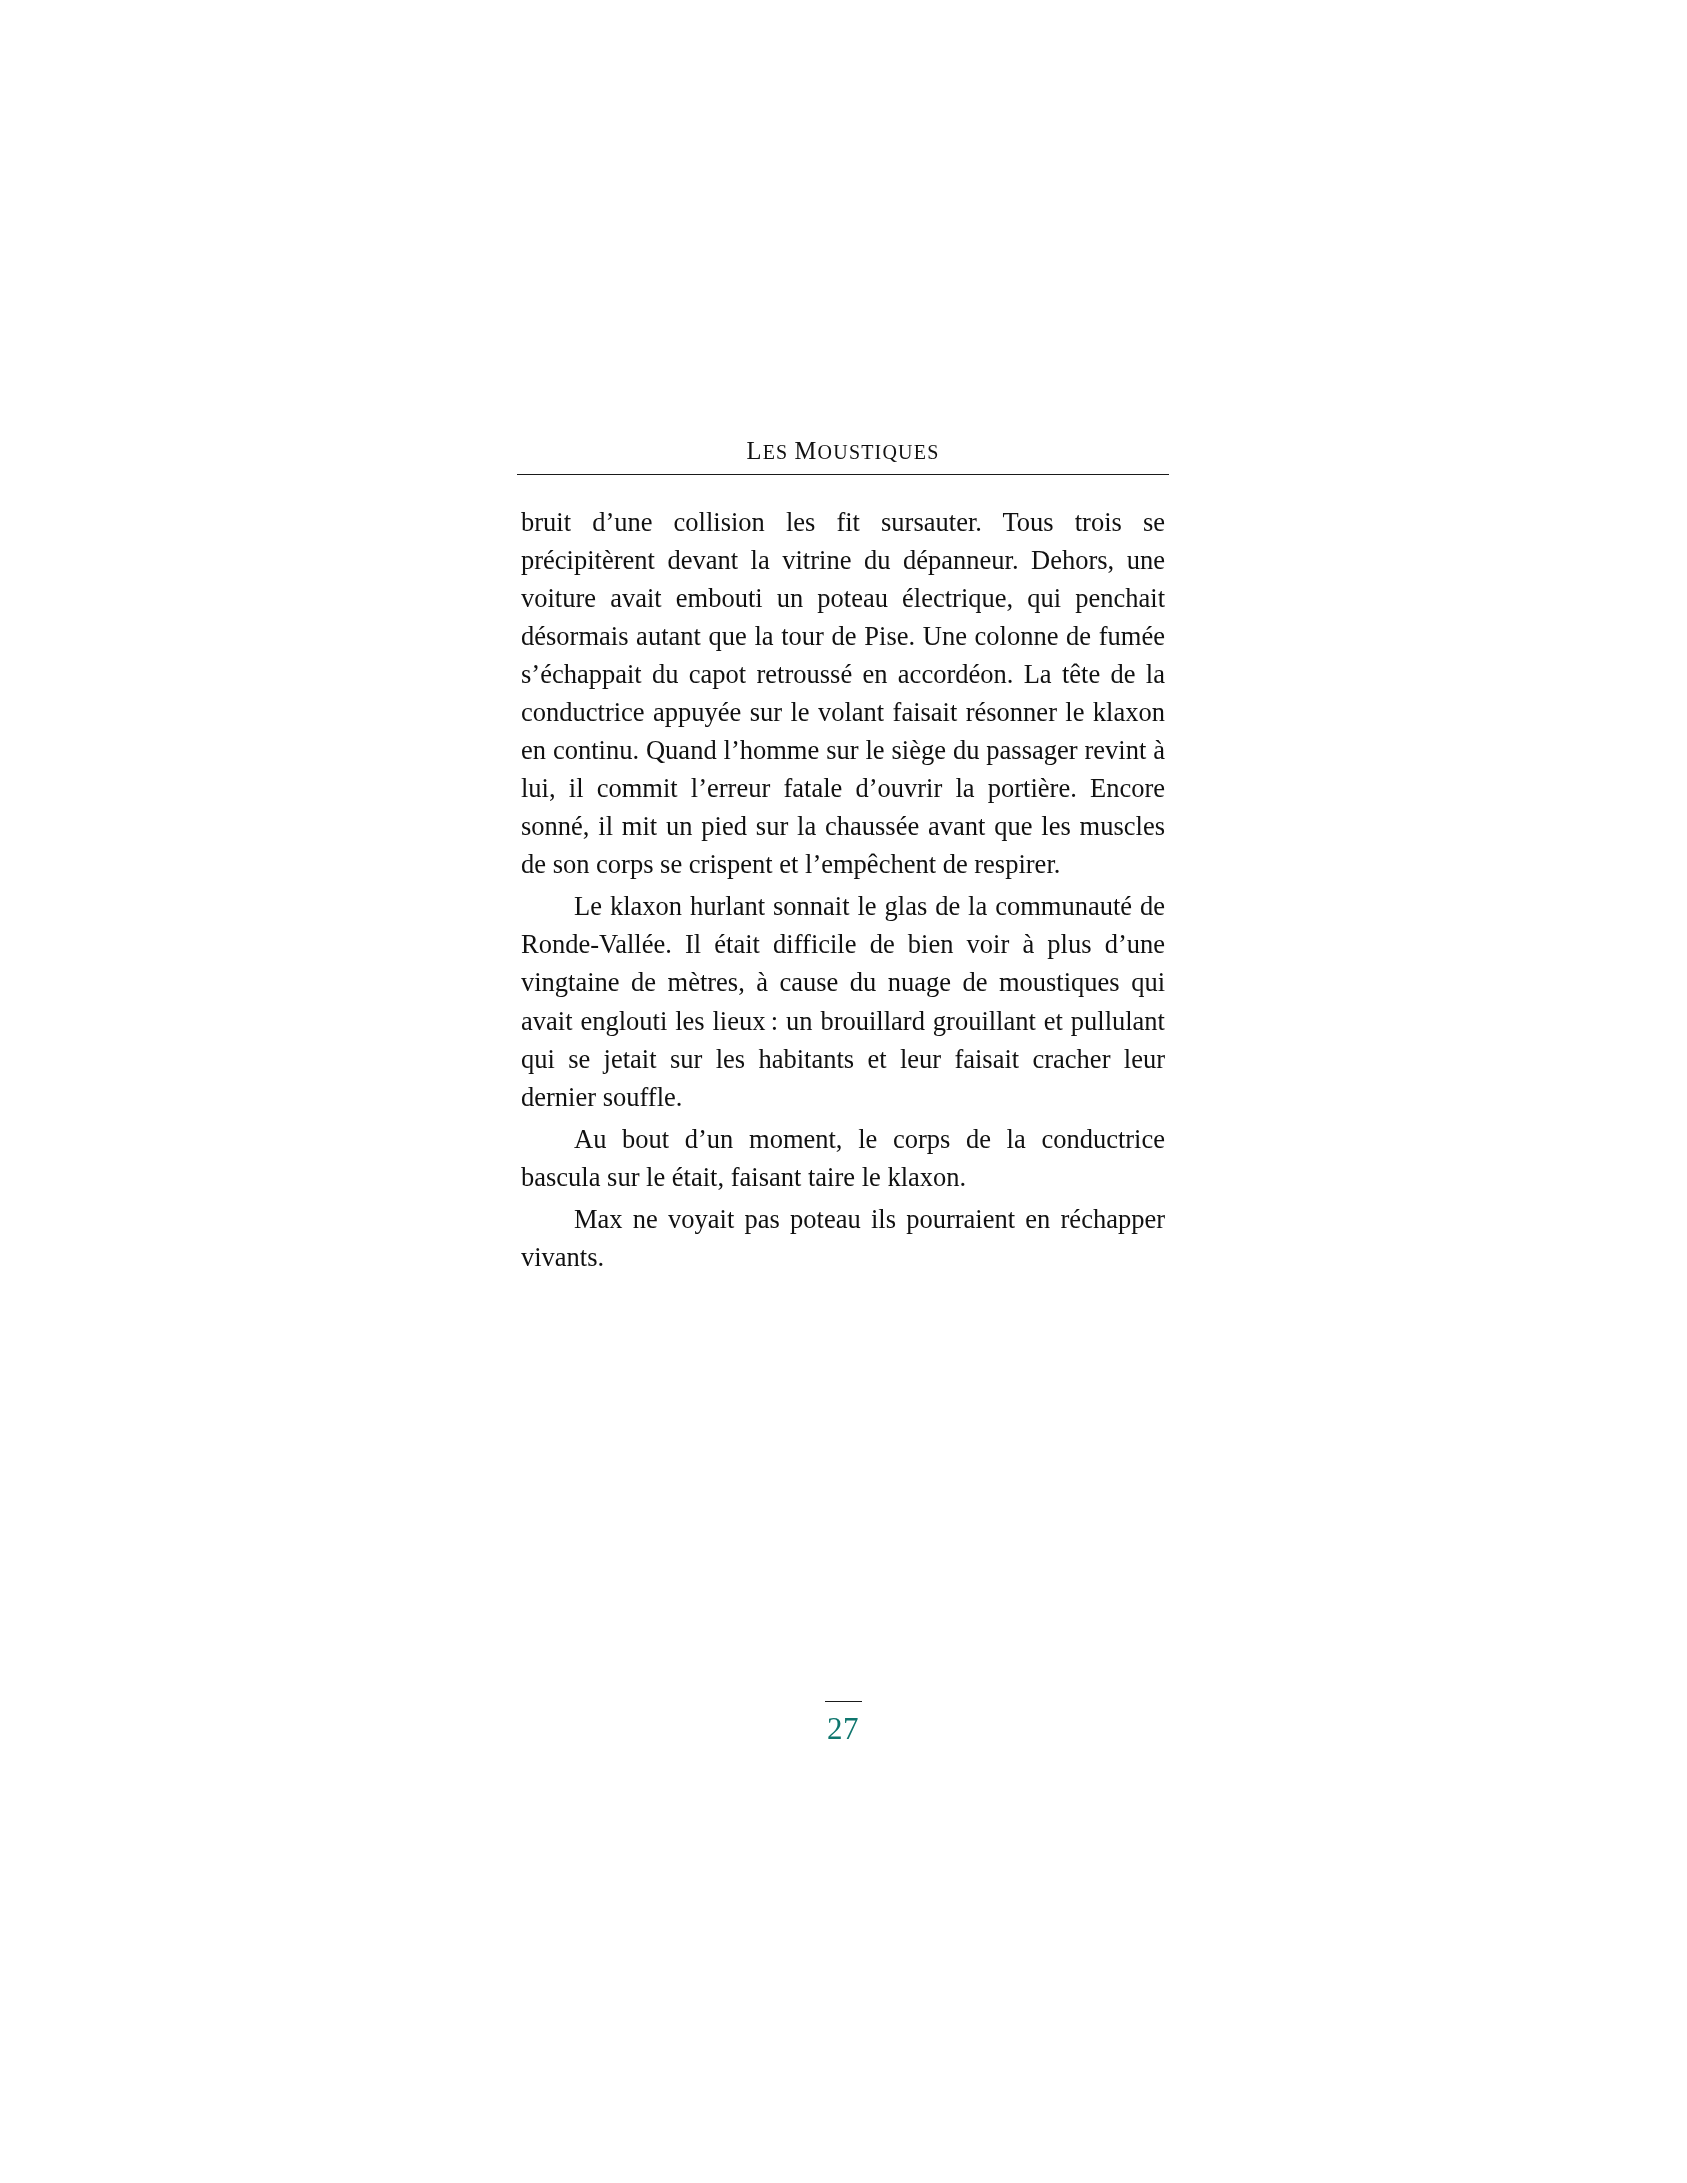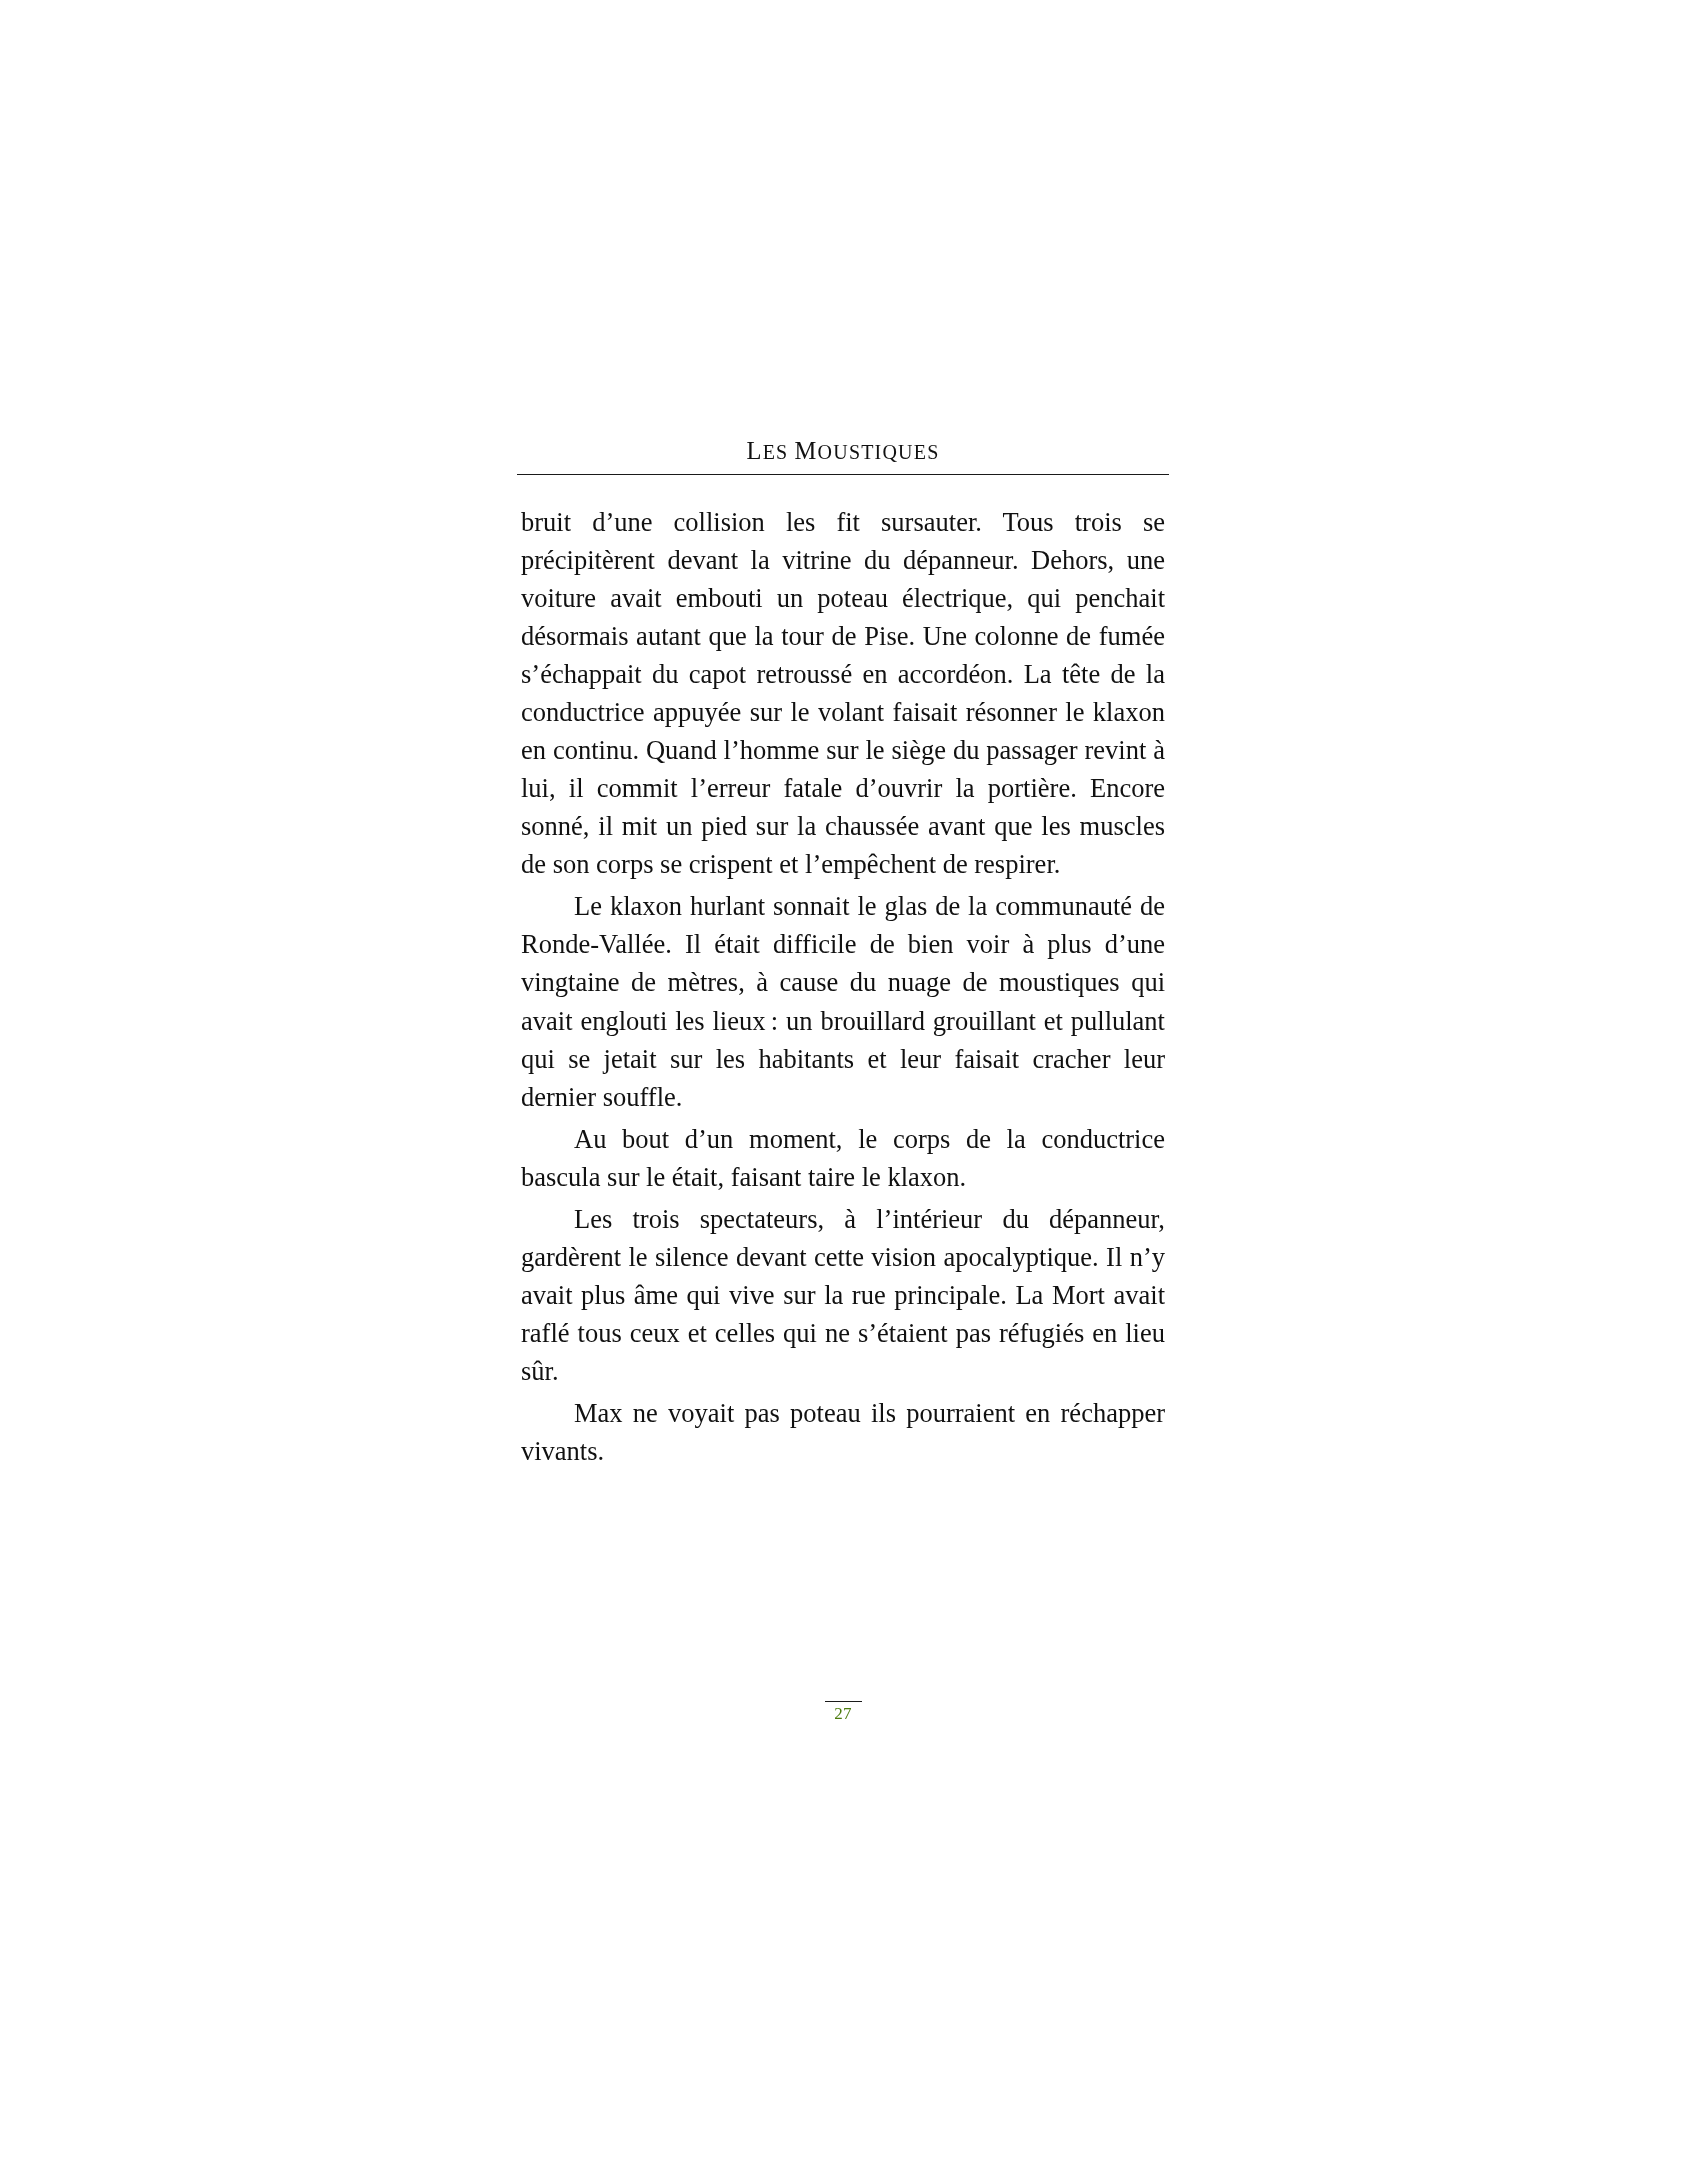--- a/index.html
+++ b/index.html
@@ -77,43 +77,43 @@
     width: 652px;
     text-align: center;
   }
   .folio-rule {
     display: inline-block;
     width: 37px;
     border-top: 1.3px solid #1a1a1a;
     margin: 0 0 1.3px 0;
   }
   .folio-number {
-    font-size: 17px;
+    font-size: 31px;
     line-height: 1;
-    color: #4d7c0f;
+    color: #0f766e;
     letter-spacing: 0.02em;
+    margin-top: 8px;
   }
 </style>
 </head>
 <body>
 
 <div class="page">
 
   <div class="text-column">
 
     <div class="running-head">
       <span><span class="first-letter">L</span>ES <span class="first-letter">M</span>OUSTIQUES</span>
     </div>
     <hr class="head-rule">
 
     <div class="body-text">
       <p class="first">bruit d’une collision les fit sursauter. Tous trois se précipitèrent devant la vitrine du dépanneur. Dehors, une voiture avait embouti un poteau électrique, qui penchait désormais autant que la tour de Pise. Une colonne de fumée s’échappait du capot retroussé en accordéon. La tête de la conductrice appuyée sur le volant faisait résonner le klaxon en continu. Quand l’homme sur le siège du passager revint à lui, il commit l’erreur fatale d’ouvrir la portière. Encore sonné, il mit un pied sur la chaussée avant que les muscles de son corps se crispent et l’empêchent de respirer.</p>
       <p class="indent">Le klaxon hurlant sonnait le glas de la communauté de Ronde-Vallée. Il était difficile de bien voir à plus d’une vingtaine de mètres, à cause du nuage de moustiques qui avait englouti les lieux : un brouillard grouillant et pullulant qui se jetait sur les habitants et leur faisait cracher leur dernier souffle.</p>
       <p class="indent">Au bout d’un moment, le corps de la conductrice bascula sur le était, faisant taire le klaxon.</p>
-      <p class="indent">Les trois spectateurs, à l’intérieur du dépanneur, gardèrent le silence devant cette vision apocalyptique. Il n’y avait plus âme qui vive sur la rue principale. La Mort avait raflé tous ceux et celles qui ne s’étaient pas réfugiés en lieu sûr.</p>
       <p class="indent">Max ne voyait pas poteau ils pourraient en réchapper vivants.</p>
     </div>
 
   </div>
 
   <div class="folio-wrap">
     <div><span class="folio-rule"></span></div>
     <div class="folio-number">27</div>
   </div>
 

